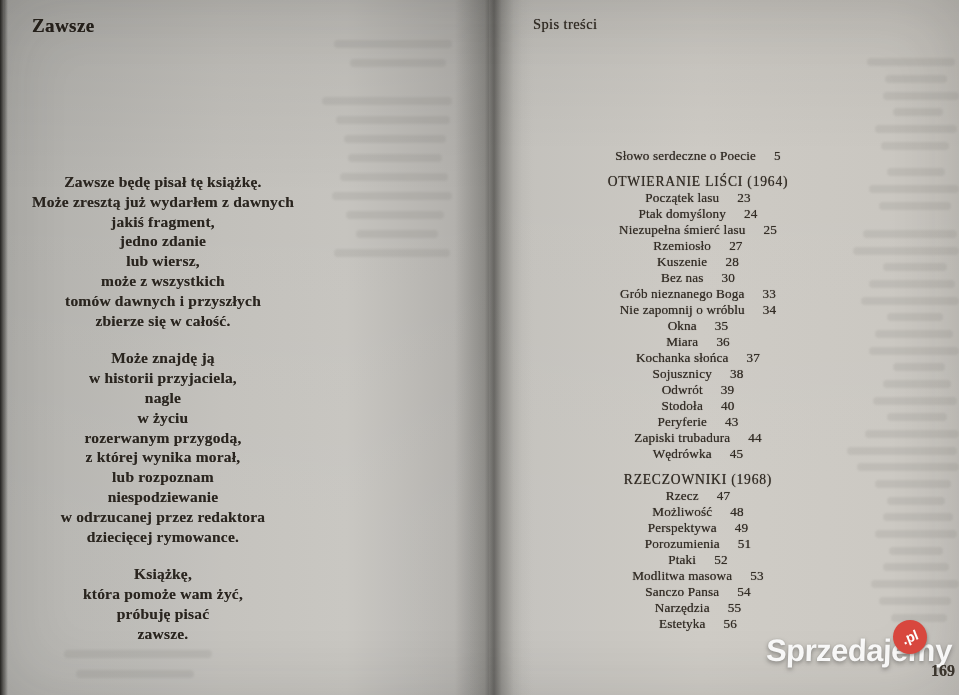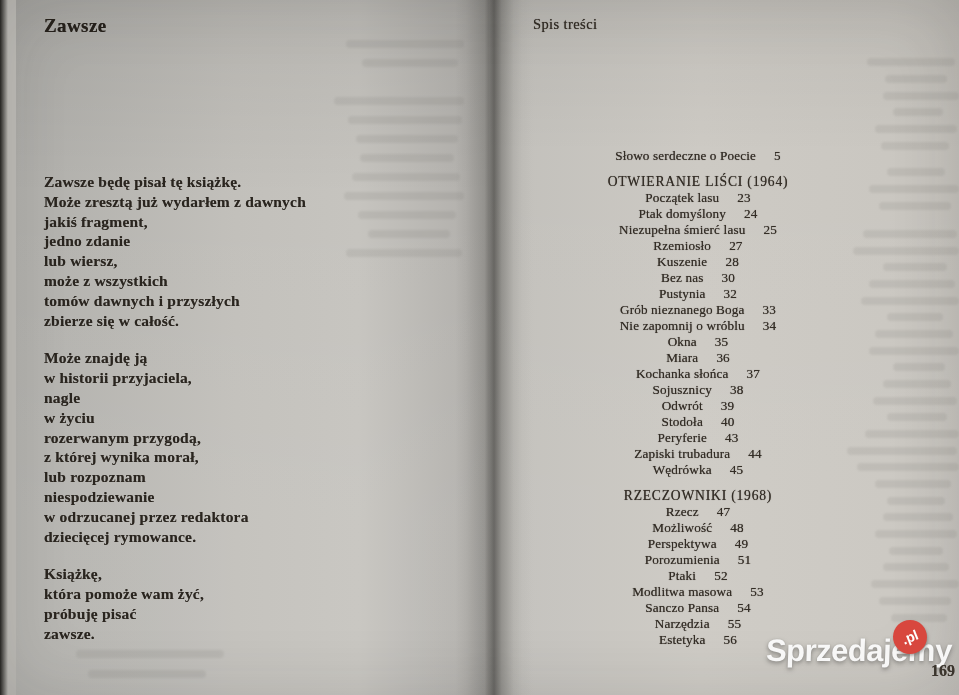--- a/index.html
+++ b/index.html
@@ -3,24 +3,25 @@
 <meta charset="utf-8">
 <style>
   html,body { margin:0; padding:0; background:#9a9996; }
   .photo {
     position:relative; width:959px; height:695px; overflow:hidden;
     font-family:"Liberation Serif", serif;
     background:#bdbbb6;
   }
   .page { position:absolute; top:0; height:695px; }
   .page-left {
-    left:16px; width:489px;
+    left:4px; width:489px;
     background:
       linear-gradient(to bottom, rgba(0,0,0,0.07), rgba(0,0,0,0) 28%, rgba(255,255,255,0.05) 75%),
       linear-gradient(to right, #b0afab 0%, #c2c0bb 45%, #c6c4bf 70%, #b3b1ad 92%, #93928e 100%);
+    text-align: center;
   }
   .page-right {
     left:489px; width:470px;
     background:
       linear-gradient(to bottom, rgba(0,0,0,0.06), rgba(0,0,0,0) 22%, rgba(255,255,255,0.04) 70%),
       linear-gradient(to right, #a3a29e 0%, #c3c1bc 7%, #cdcac4 45%, #cac7c1 85%, #c5c2bc 100%);
     text-align: center;
   }
   .edge-left {
     position:absolute; left:0; top:0; width:8px; height:695px;
@@ -192,21 +193,20 @@
       </div>
       <div id="toc-sections">
           <div class="toc-section">
             <div class="toc-heading">OTWIERANIE LIŚCI (1964)</div>
             <div class="toc-row"><span>Początek lasu</span><span class="pg">23</span></div>
             <div class="toc-row"><span>Ptak domyślony</span><span class="pg">24</span></div>
             <div class="toc-row"><span>Niezupełna śmierć lasu</span><span class="pg">25</span></div>
             <div class="toc-row"><span>Rzemiosło</span><span class="pg">27</span></div>
             <div class="toc-row"><span>Kuszenie</span><span class="pg">28</span></div>
             <div class="toc-row"><span>Bez nas</span><span class="pg">30</span></div>
-            <div class="toc-row"><span>Pustynia</span><span class="pg">32</span></div>
             <div class="toc-row"><span>Grób nieznanego Boga</span><span class="pg">33</span></div>
             <div class="toc-row"><span>Nie zapomnij o wróblu</span><span class="pg">34</span></div>
             <div class="toc-row"><span>Okna</span><span class="pg">35</span></div>
             <div class="toc-row"><span>Miara</span><span class="pg">36</span></div>
             <div class="toc-row"><span>Kochanka słońca</span><span class="pg">37</span></div>
             <div class="toc-row"><span>Sojusznicy</span><span class="pg">38</span></div>
             <div class="toc-row"><span>Odwrót</span><span class="pg">39</span></div>
             <div class="toc-row"><span>Stodoła</span><span class="pg">40</span></div>
             <div class="toc-row"><span>Peryferie</span><span class="pg">43</span></div>
             <div class="toc-row"><span>Zapiski trubadura</span><span class="pg">44</span></div>

